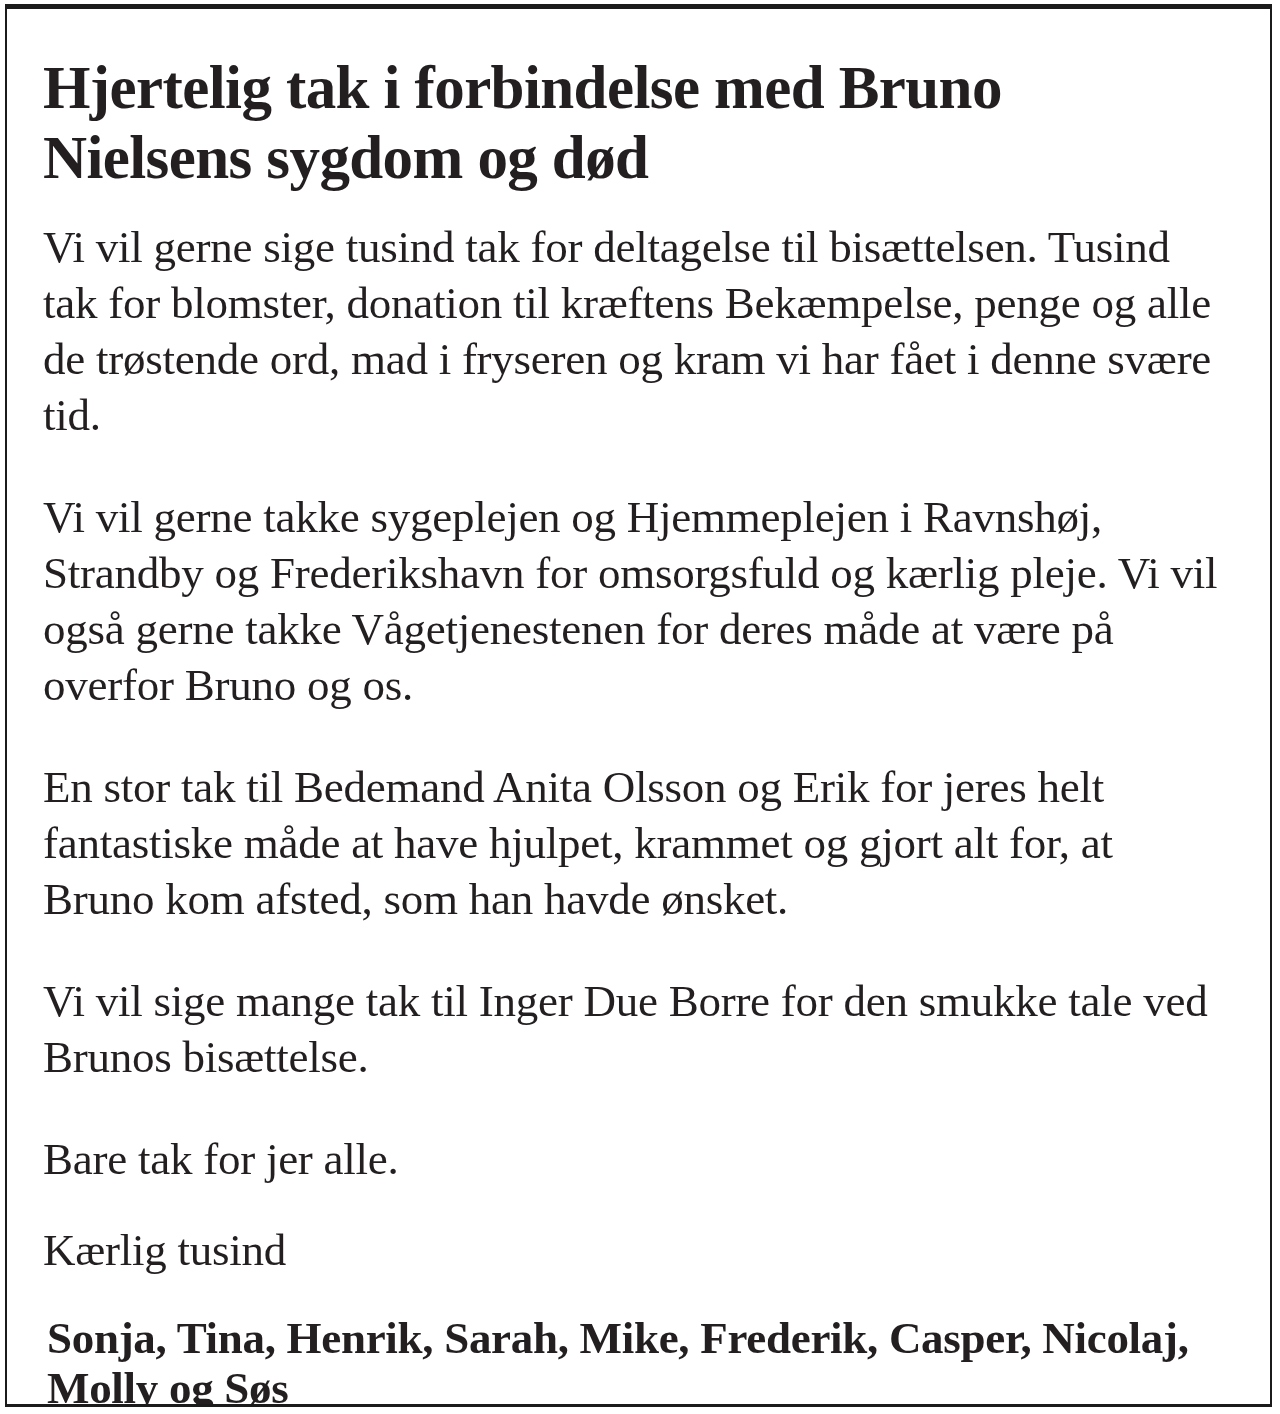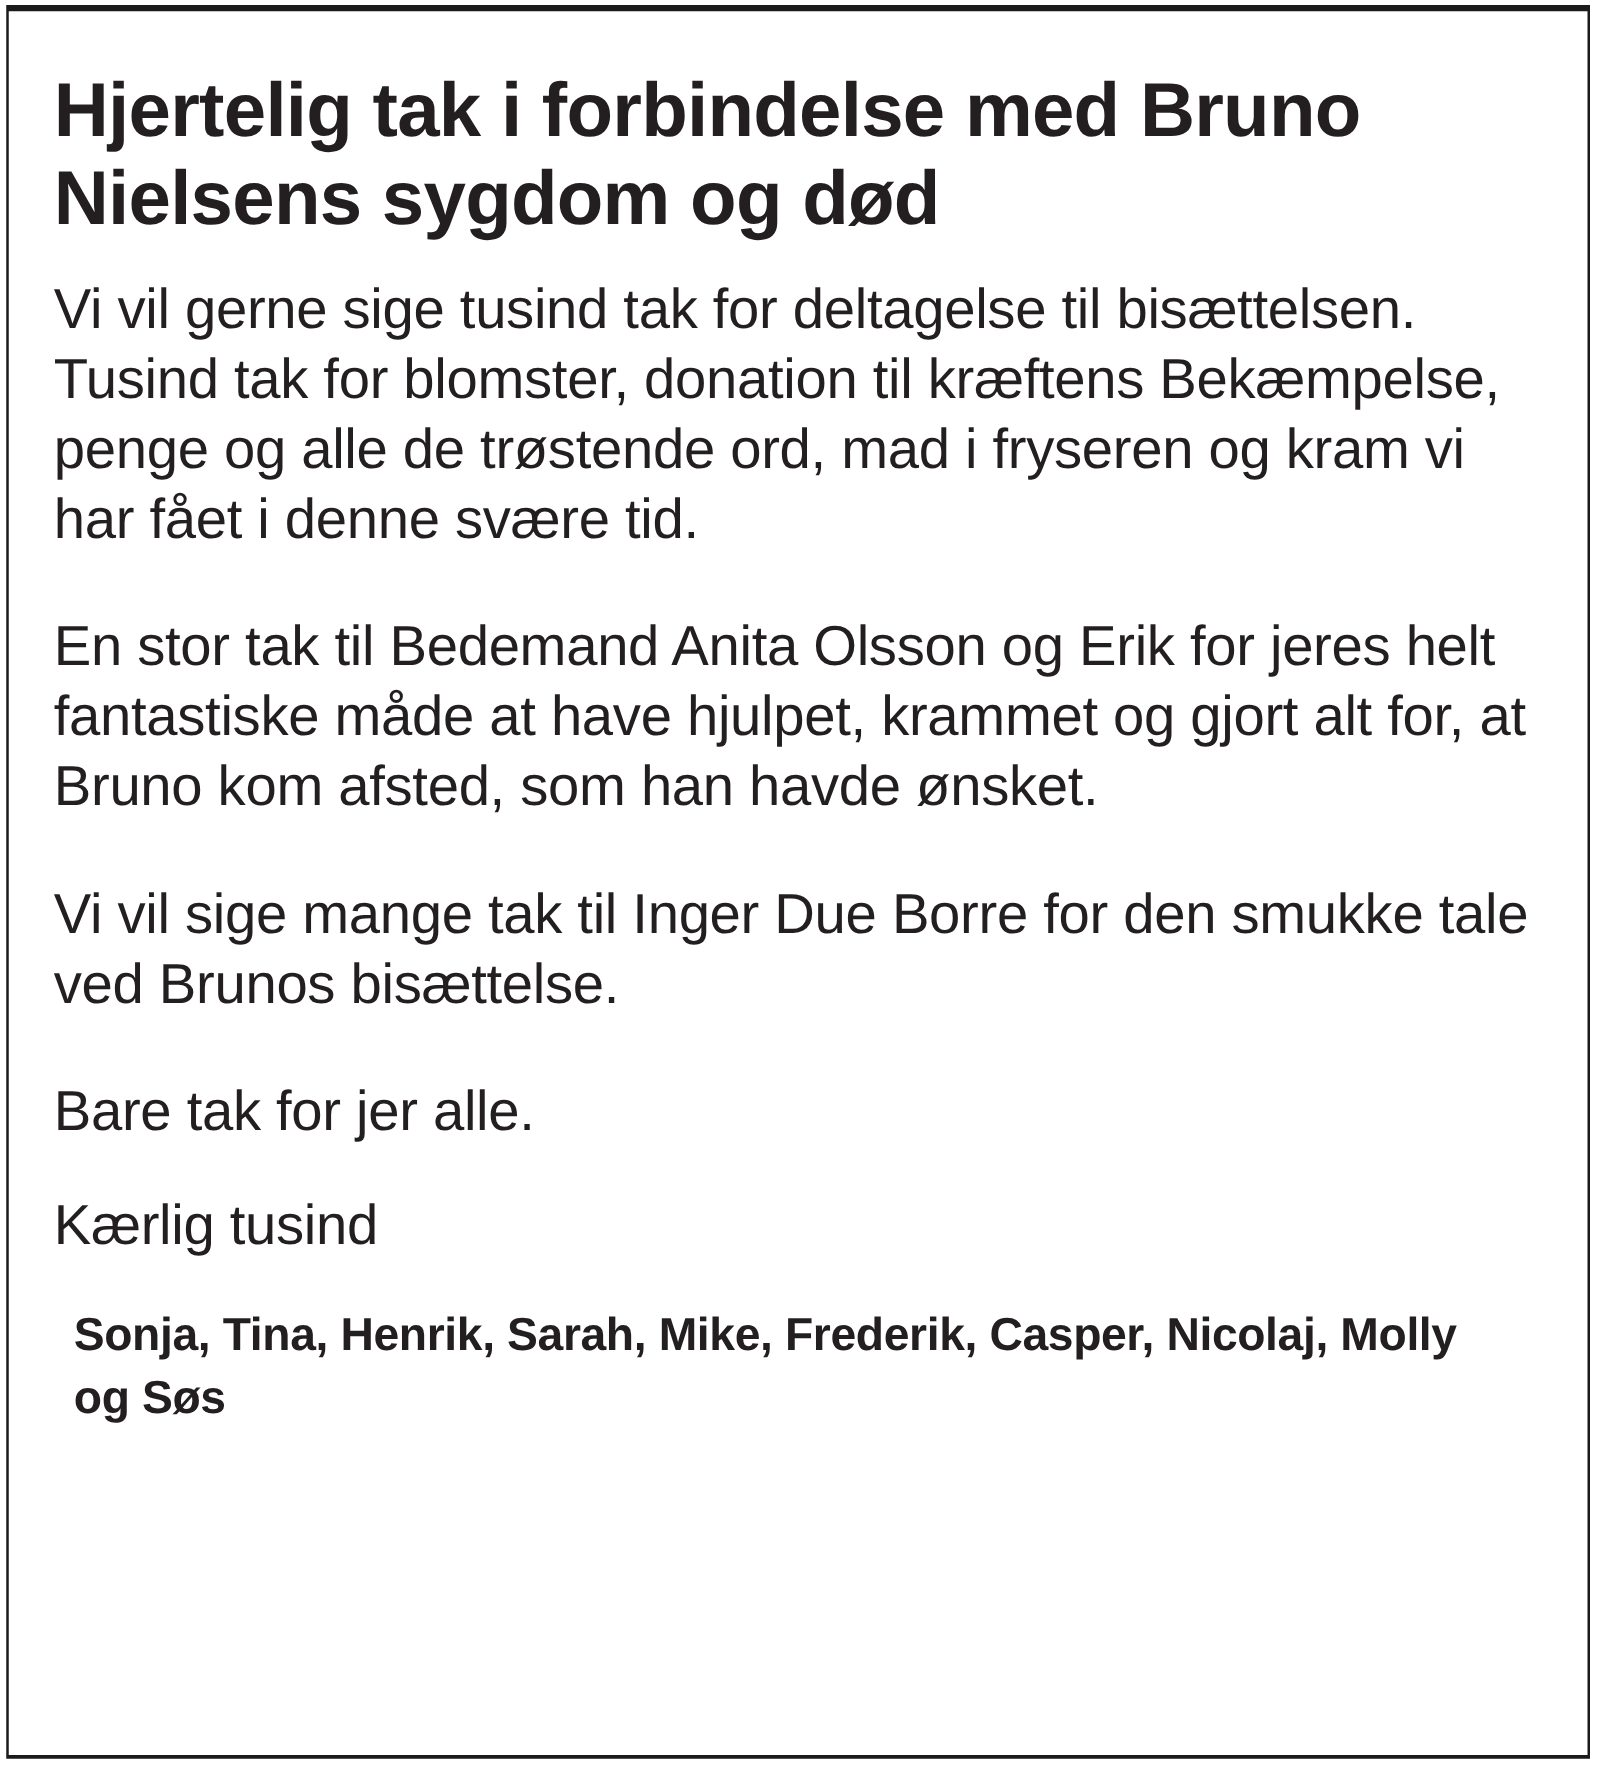--- a/index.html
+++ b/index.html
@@ -21,20 +21,21 @@
     top: 4px;
     width: 1267px;
     height: 1403px;
     box-sizing: border-box;
     background: #ffffff;
     border-top: 5px solid #1b1b1b;
     border-left: 2px solid #1b1b1b;
     border-right: 2px solid #1b1b1b;
     border-bottom: 3px solid #1b1b1b;
     overflow: hidden;
+    font-family: Liberation Serif, serif;
   }
 
   .inner {
     position: absolute;
     left: 36px;
     top: 44px;
     width: 1185px;
   }
 
   
@@ -57,39 +58,40 @@
     letter-spacing: -0.25px;
     margin: 0 0 46px 0;
     max-width: 1210px;
   }
   .para:last-of-type { margin-bottom: 0; }
 
   .para.tight { margin-bottom: 35px; }
 
   
   .signature {
-    font-size: 37px;
+    font-size: 45px;
     line-height: 50px;
     font-weight: bold;
     color: #231f20;
     letter-spacing: -0.3px;
-    margin: 16px;
+    margin: 4px;
     max-width: 1170px;
   }
 </style>
 </head>
 <body>
 
 <div class="notice">
   <div class="inner">
 
     <h1 class="headline">Hjertelig tak i forbindelse med Bruno Nielsens sygdom og død</h1>
 
     <p class="para">Vi vil gerne sige tusind tak for deltagelse til bisættelsen. Tusind tak for blomster, donation til kræftens Bekæmpelse, penge og alle de trøstende ord, mad i fryseren og kram vi har fået i denne svære tid.</p>
 
+    <p class="para">Vi vil gerne takke sygeplejen og Hjemmeplejen i Ravnshøj, Strandby og Frederikshavn for omsorgsfuld og kærlig pleje. Vi vil også gerne takke Vågetjenestenen for deres måde at være på overfor Bruno og os.</p>
 
     <p class="para">En stor tak til Bedemand Anita Olsson og Erik for jeres helt fantastiske måde at have hjulpet, krammet og gjort alt for, at Bruno kom afsted, som han havde ønsket.</p>
 
     <p class="para">Vi vil sige mange tak til Inger Due Borre for den smukke tale ved Brunos bisættelse.</p>
 
     <p class="para tight">Bare tak for jer alle.</p>
 
     <p class="para tight">Kærlig tusind</p>
 
     <p class="signature">Sonja, Tina, Henrik, Sarah, Mike, Frederik, Casper, Nicolaj, Molly og Søs</p>

